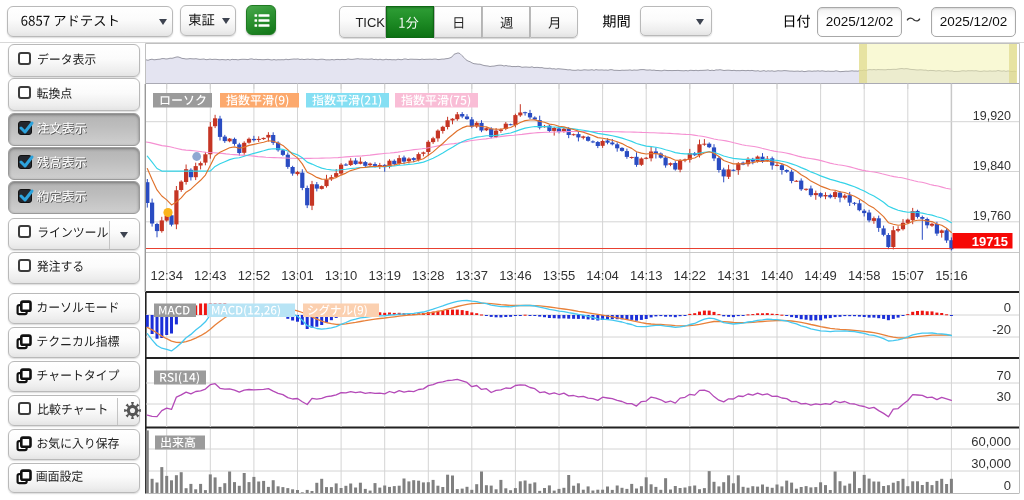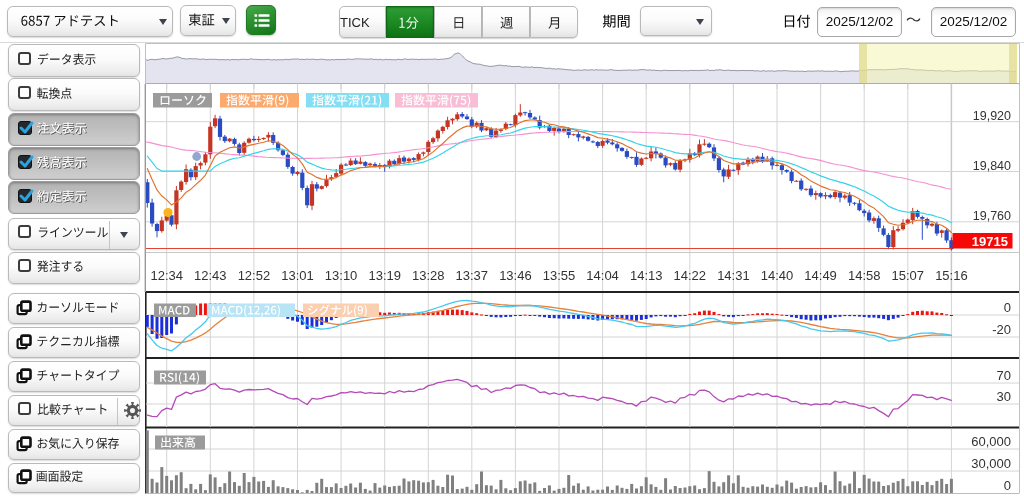--- a/index.html
+++ b/index.html
@@ -885,21 +885,21 @@
           <rect x="11.5" y="8.2" width="11" height="2.6" rx="0.6"></rect>
  <rect x="7.5" y="13.2" width="2.6" height="2.6" rx="0.6"></rect>
           <rect x="11.5" y="13.2" width="11" height="2.6" rx="0.6"></rect>
  <rect x="7.5" y="18.2" width="2.6" height="2.6" rx="0.6"></rect>
           <rect x="11.5" y="18.2" width="11" height="2.6" rx="0.6"></rect>
         </g>
       </svg>
     </div>
     <div style="position:absolute;left:339px;top:6px;width:240px;height:32px">
       <div style="position:absolute;left:0px;top:0;width:47px;height:32px;border:1px solid #b9b9b9;background:linear-gradient(180deg,#fff 0%,#fbfbfb 45%,#ededed 85%,#e2e2e2 100%);color:#222;box-shadow:0 1px 1px rgba(0,0,0,0.15);border-radius:5px 0 0 5px">
-        <div style="position:absolute;left:0;right:0;top:8px;text-align:left;font-size:13px">TICK</div>
+        <div style="position:absolute;left:0;right:0;top:8px;text-align:right;font-size:13px">TICK</div>
       </div>
       <div style="position:absolute;left:47px;top:0;width:48px;height:32px;border:1px solid #0e6a14;background:linear-gradient(180deg,#2f9e36 0%,#1d8a24 50%,#0d7314 100%);color:#fff;box-shadow:inset 0 1px 2px rgba(0,0,0,0.25);border-radius:0">
         <svg width="21" height="16" viewBox="0 -12.8 21 16.2" style="position:absolute;left:11.0px;top:8px;overflow:visible">
           <path d="M1.2 0V-1H3.4V-8.4H1.6V-9.2Q2.3 -9.3 2.8 -9.5Q3.3 -9.7 3.7 -9.9H4.6V-1H6.6V0Z M10 -6.2H17.8V-5.3H10ZM17.4 -6.2H18.5Q18.5 -6.2 18.5 -6.1Q18.5 -6 18.5 -5.9Q18.5 -5.8 18.4 -5.7Q18.4 -4.2 18.3 -3.1Q18.2 -2 18.1 -1.2Q18 -0.5 17.9 -0.1Q17.8 0.3 17.6 0.5Q17.4 0.8 17.1 0.9Q16.9 1 16.5 1Q16.2 1 15.6 1Q15 1 14.4 1Q14.4 0.7 14.3 0.5Q14.2 0.2 14.1 -0Q14.7 0 15.3 0Q15.9 0 16.1 0Q16.3 0 16.4 0Q16.6 -0 16.7 -0.1Q16.9 -0.3 17 -0.9Q17.1 -1.6 17.2 -2.8Q17.3 -4 17.4 -6ZM11.9 -11.1 12.9 -10.8Q12.5 -9.6 11.8 -8.6Q11.1 -7.5 10.3 -6.7Q9.5 -5.8 8.7 -5.2Q8.6 -5.3 8.4 -5.4Q8.3 -5.6 8.1 -5.7Q7.9 -5.9 7.8 -6Q8.7 -6.5 9.4 -7.3Q10.2 -8.1 10.8 -9.1Q11.5 -10 11.9 -11.1ZM16.6 -11.1Q16.9 -10.4 17.4 -9.7Q17.9 -9 18.4 -8.3Q19 -7.7 19.5 -7.1Q20.1 -6.6 20.7 -6.2Q20.5 -6.1 20.4 -5.9Q20.2 -5.8 20.1 -5.6Q19.9 -5.4 19.8 -5.3Q19.3 -5.8 18.7 -6.4Q18.1 -7 17.5 -7.7Q17 -8.4 16.5 -9.2Q16 -10 15.6 -10.7ZM12.9 -6H14Q13.8 -4.8 13.6 -3.8Q13.4 -2.7 12.9 -1.8Q12.4 -0.9 11.5 -0.1Q10.6 0.6 9.2 1.1Q9.1 1 9 0.8Q8.9 0.7 8.8 0.5Q8.6 0.4 8.5 0.3Q9.8 -0.2 10.7 -0.8Q11.5 -1.5 11.9 -2.3Q12.4 -3.2 12.6 -4.1Q12.8 -5 12.9 -6Z" fill="#fff" transform="scale(1.0,1)"></path>
         </svg>
       </div>
       <div style="position:absolute;left:95px;top:0;width:48px;height:32px;border:1px solid #b9b9b9;background:linear-gradient(180deg,#fff 0%,#fbfbfb 45%,#ededed 85%,#e2e2e2 100%);color:#222;box-shadow:0 1px 1px rgba(0,0,0,0.15);border-radius:0">
         <svg width="14" height="16" viewBox="0 -12.8 14 16.2" style="position:absolute;left:17.0px;top:8px;overflow:visible">
           <path d="M2.4 -10.4H11.2V0.9H10.2V-9.4H3.4V0.9H2.4ZM3.1 -5.7H10.6V-4.7H3.1ZM3.1 -1H10.6V0H3.1Z" fill="#222" transform="scale(1.0,1)"></path>
         </svg>

